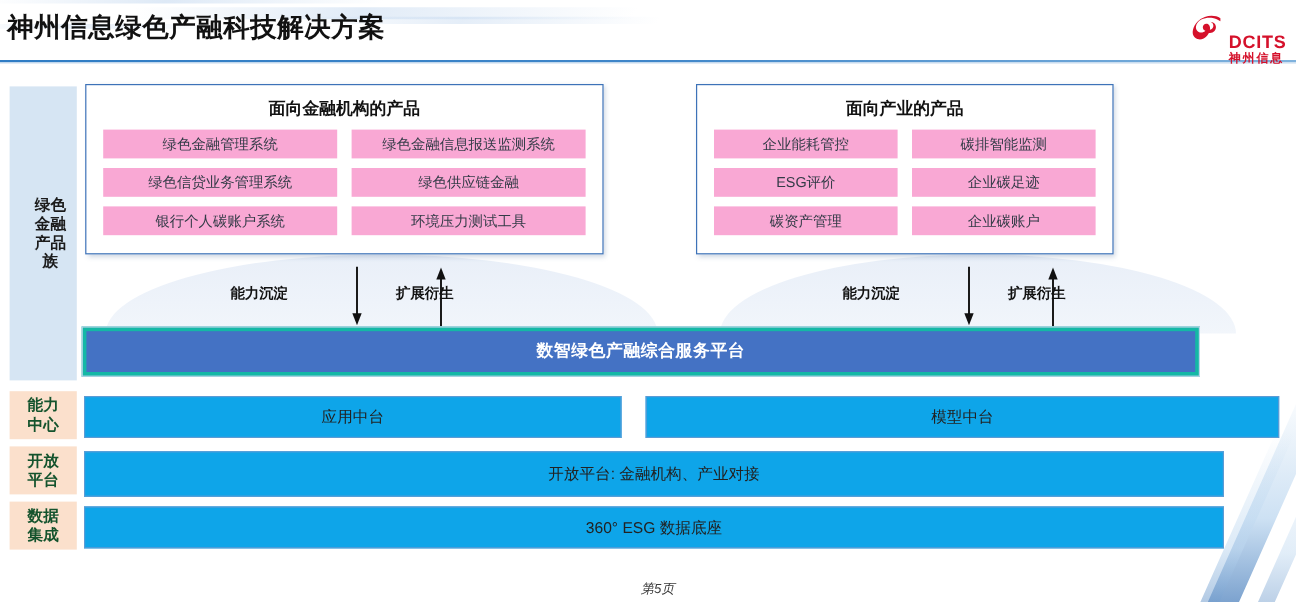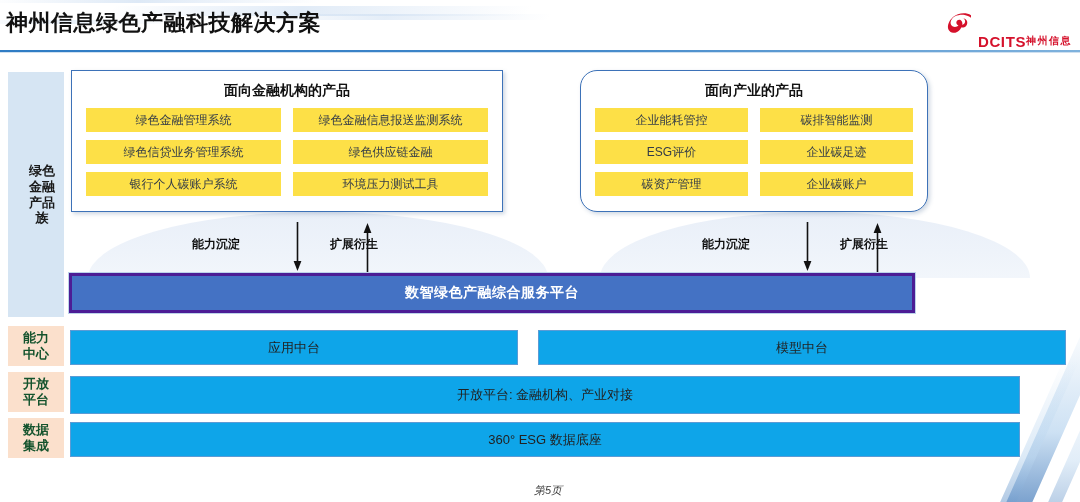--- a/index.html
+++ b/index.html
@@ -29,21 +29,21 @@
     font-size:22px; font-weight:bold; color:#111; letter-spacing:.5px;
     white-space:nowrap; line-height:34px;
   }
   .hdr-rule { position:absolute; left:0; top:50px; width:1080px; height:2px;
               background:linear-gradient(90deg,#2f7cc4 0%, #3f86c9 50%, #7fb2dd 100%); }
   .hdr-rule-b { position:absolute; left:0; top:52px; width:1080px; height:1px; background:#cfe0f0; }
 
   
   .logo { position:absolute; right:8px; top:6px; height:34px; display:flex; align-items:center; gap:5px; }
   .logo-mark { position:relative; width:26px; height:22px; }
-  .logo-text { display:flex; flex-direction:row; justify-content:center; line-height:1;margin-top:36px; }
+  .logo-text { display:flex; flex-direction:column; justify-content:center; line-height:1;margin-top:36px; }
   .logo-name { font-size:15px; font-weight:bold; color:#d5112b; letter-spacing:.6px; }
   .logo-sub  { font-size:10px; font-weight:bold; color:#d5112b; letter-spacing:1.5px; margin-top:2px; }
 
   
   .rail-green {
     position:absolute; left:8px; top:72px; width:56px; height:245px;
     background:#d6e5f3; display:flex; align-items:center; justify-content:center;
   }
   .rail-green span { font-size:13px; font-weight:bold; color:#1b1b1b; line-height:1.22; text-align:center;margin-left:12px; }
   .rail-orange {
@@ -63,46 +63,46 @@
   .dome-l { left:88px;  top:212px; width:460px; height:66px; }
   .dome-r { left:600px; top:212px; width:430px; height:66px; }
 
   
   .panel {
     position:absolute; background:#fff; border:1.5px solid #3d72b8;
     box-shadow:2px 2px 4px rgba(80,110,150,.28);
     z-index: 3;
   }
   .panel-l { left:71px;  top:70px; width:432px; height:142px; }
-  .panel-r { left:580px; top:70px; width:348px; height:142px;border-radius:17px; }
+  .panel-r { left:580px; top:70px; width:348px; height:142px; }
   .panel-title {
     text-align:center; font-size:14px; font-weight:bold; color:#121212;
     margin-top:10px; margin-bottom:9px; line-height:18px;
   }
   .chips { display:grid; grid-template-columns:1fr 1fr; gap:8px 12px; padding:0 14px; }
   .chip {
-    background:#fde047; color:#333b47; font-size:12px;
+    background:#f9a8d4; color:#333b47; font-size:12px;
     height:24px; line-height:24px; text-align:center; white-space:nowrap; overflow:hidden;
   }
 
   
   .arrowgrp { position:absolute; z-index:4; height:52px; }
   .ag-l { left:180px; top:222px; width:230px; }
   .ag-r { left:690px; top:222px; width:230px; }
   .arrow-label { position:absolute; top:14px; font-size:12px; font-weight:bold; color:#111; white-space:nowrap; }
   .lab-left  { left:12px; }
   .lab-right { left:150px; }
   .arrow { position:absolute; width:11px; height:50px; }
   .ar-down { left:112px; top:0; }
   .ar-up   { left:182px; top:0; }
 
   
   .platform-wrap {
-    position:absolute; left:68px; top:272px; width:848px; height:42px;
-    background:#4c1d95; border:1px solid #bcd4ea; padding:3px; z-index:4;
+    position:absolute; left:68px; top:272px; width:932px; height:42px;
+    background:#14b8a6; border:1px solid #bcd4ea; padding:3px; z-index:4;
   }
   .platform {
     width:100%; height:100%; background:#4472c4;
     display:flex; align-items:center; justify-content:center;
   }
   .platform span { color:#fff; font-size:14px; font-weight:bold; letter-spacing:.5px; }
 
   
   .bbox {
     position:absolute; background:#0ea5e9; border:1.5px solid #5b9bd5;

